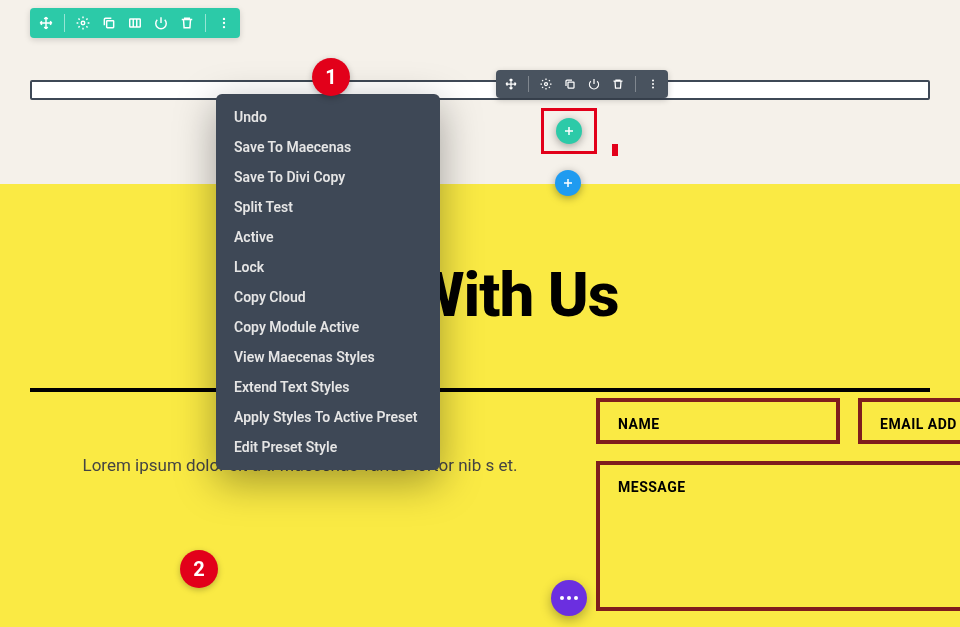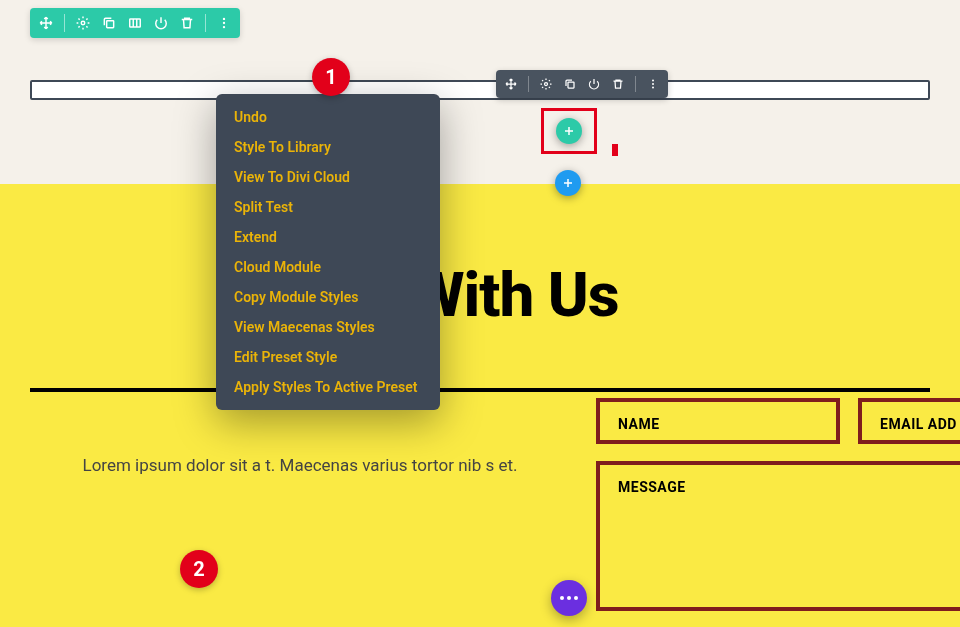--- a/index.html
+++ b/index.html
@@ -187,21 +187,21 @@
     top: 94px;
     left: 216px;
     width: 224px;
     background: #3e4856;
     border-radius: 6px;
     padding: 8px 0;
     box-shadow: 0 12px 40px rgba(0,0,0,.35);
   }
   .context-menu .item {
     padding: 7px 18px;
-    color: #eab308;
+    color: #e5e5e5;
     font-size: 14px;
     font-weight: 600;
     cursor: pointer;
     white-space: nowrap;
   }
 
   
   .badge {
     position: absolute;
     width: 38px; height: 38px;
@@ -343,25 +343,27 @@
 <div class="fab">
   <span>
       <i></i>
       <i></i>
       <i></i>
     </span>
 </div>
 
 <div class="context-menu">
   <div class="item">Undo</div>
-  <div class="item">Style To Library</div>
-  <div class="item">View To Divi Cloud</div>
+  <div class="item">Save To Maecenas</div>
+  <div class="item">Save To Divi Copy</div>
   <div class="item">Split Test</div>
-  <div class="item">Extend</div>
-  <div class="item">Cloud Module</div>
-  <div class="item">Copy Module Styles</div>
+  <div class="item">Active</div>
+  <div class="item">Lock</div>
+  <div class="item">Copy Cloud</div>
+  <div class="item">Copy Module Active</div>
   <div class="item">View Maecenas Styles</div>
+  <div class="item">Extend Text Styles</div>
+  <div class="item">Apply Styles To Active Preset</div>
   <div class="item">Edit Preset Style</div>
-  <div class="item">Apply Styles To Active Preset</div>
 </div>
 
 <div class="badge badge-1">1</div>
 <div class="badge badge-2">2</div>
 
 </body></html>

